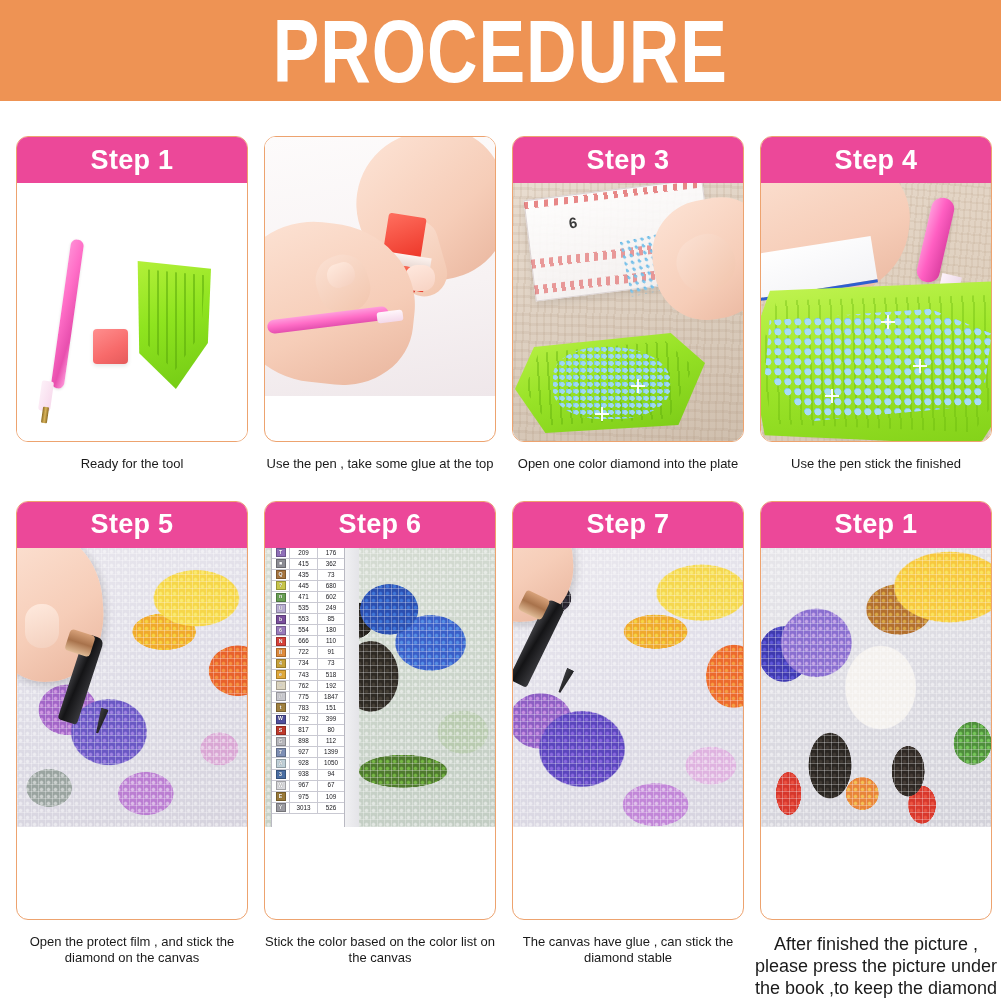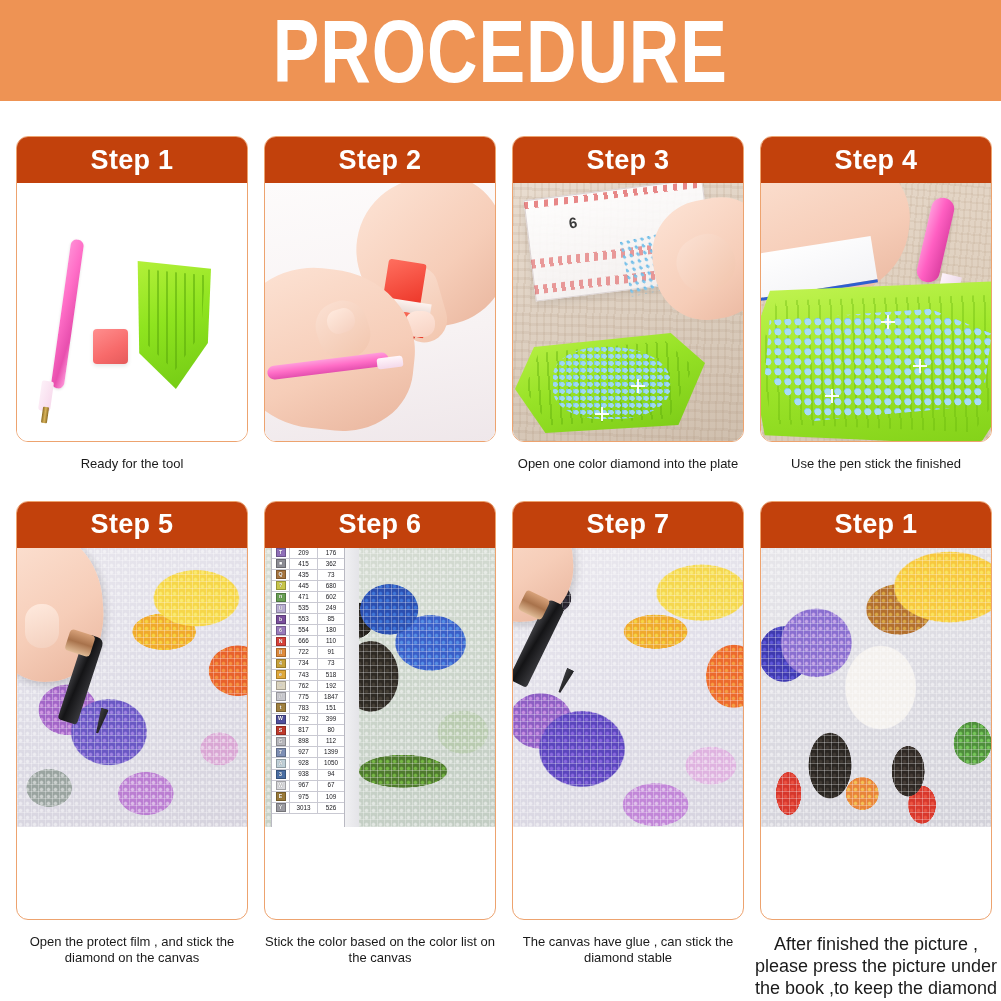--- a/index.html
+++ b/index.html
@@ -63,21 +63,21 @@
     border-radius: 12px;
     overflow: hidden;
     background: #ffffff;
     box-sizing: border-box;
   }
   .card-r1 { height: 306px; }
   .card-r2 { height: 419px; }
 
   .card-head {
     height: 46px;
-    background: #c2410c;
+    background: #ec4899;
     color: #ffffff;
     font-size: 27px;
     font-weight: bold;
     display: flex;
     align-items: center;
     justify-content: center;
     letter-spacing: 0.3px;
   }
 
   .card-body {
@@ -471,38 +471,38 @@
             <div class="s1-tray"></div>
             <div class="s1-tray-lines"></div>
           </div>
         </div>
       </div>
       <div class="caption">Ready for the tool</div>
     </div>
 
     <div class="step-cell">
       <div class="card card-r1">
-        <div class="card-head">Step 2</div>
         <div class="card-body">
           <div class="scene">
             <div class="s2-bg"></div>
             <div class="s2-handR skin-a"></div>
             <div class="s2-fingerR1 skin-b"></div>
             <div class="s2-glue"></div>
             <div class="s2-glue-foil"></div>
             <div class="s2-glue-b"></div>
             <div class="s2-nailR"></div>
             <div class="s2-handL skin-a"></div>
             <div class="s2-fingerL skin-b"></div>
             <div class="s2-nailL"></div>
             <div class="s2-pen"></div>
             <div class="s2-pen-tip"></div>
           </div>
         </div>
       </div>
+      <div class="caption">Use the pen , take some glue at the top</div>
     </div>
 
     <div class="step-cell">
       <div class="card card-r1">
         <div class="card-head">Step 3</div>
         <div class="card-body">
           <div class="scene">
             <div class="s3-bg"></div>
             <div class="s3-packet"></div>
             <div class="s3-packet-red"></div>

